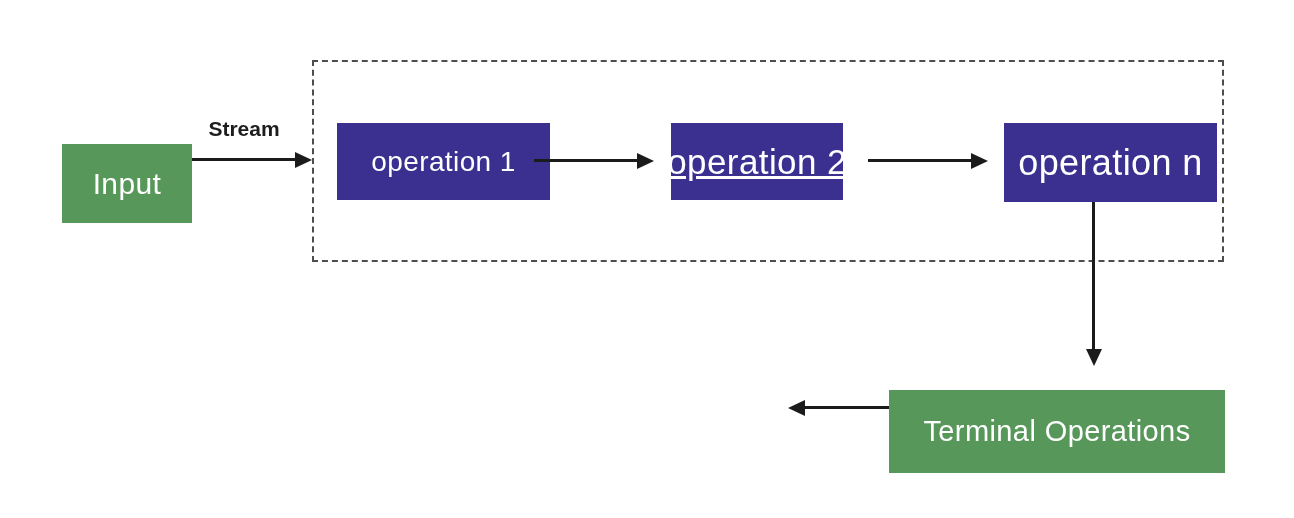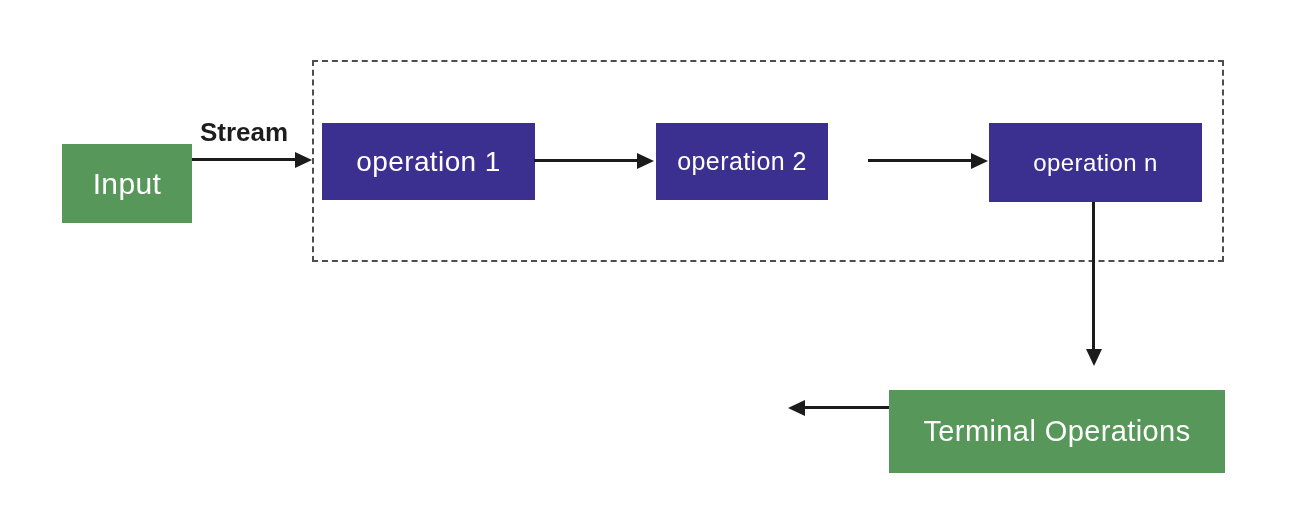--- a/index.html
+++ b/index.html
@@ -27,44 +27,44 @@
   .box {
     position: absolute;
     display: flex;
     align-items: center;
     justify-content: center;
     color: var(--box-text);
     letter-spacing: 0.4px;
     white-space: nowrap;
   }
   .box.green  { background: var(--box-green); margin-top: 22px; }
-  .box.purple { background: var(--box-purple); }
+  .box.purple { background: var(--box-purple); margin-left: 15px; }
 
   .box-input    { left: 62px;  top: 122px; width: 130px; height: 79px; font-size: 30px; }
   .box-op1      { left: 322px; top: 123px; width: 213px; height: 77px; font-size: 28px; }
-  .box-op2      { left: 656px; top: 123px; width: 172px; height: 77px; font-size: 25px; }
-  .box-opn      { left: 989px; top: 123px; width: 213px; height: 79px; font-size: 24px; }
+  .box-op2      { left: 656px; top: 123px; width: 172px; height: 77px; font-size: 35px; text-decoration: underline; }
+  .box-opn      { left: 989px; top: 123px; width: 213px; height: 79px; font-size: 36px; }
   .box-terminal { left: 889px; top: 368px; width: 336px; height: 83px; font-size: 29px; }
   .box-output   { left: 605px; top: 368px; width: 177px; height: 80px; font-size: 30px; }
 
   .group-dashed {
     position: absolute;
     left: 312px; top: 60px;
     width: 912px; height: 202px;
     border: 2px dashed var(--dashed-border);
     box-sizing: border-box;
   }
   .label {
     position: absolute;
     font-weight: 700;
     color: var(--label-text);
     text-align: center;
     white-space: nowrap;
   }
-  .label-stream       { left: 184px; top: 117px; width: 120px; font-size: 26px; }
+  .label-stream       { left: 184px; top: 117px; width: 120px; font-size: 21px; }
   .label-intermediate { left: 548px; top: 223px; width: 400px; font-size: 22px; }
 
   .line {
     position: absolute;
     background: var(--arrow);
   }
   .head {
     position: absolute;
     width: 0; height: 0;
   }

